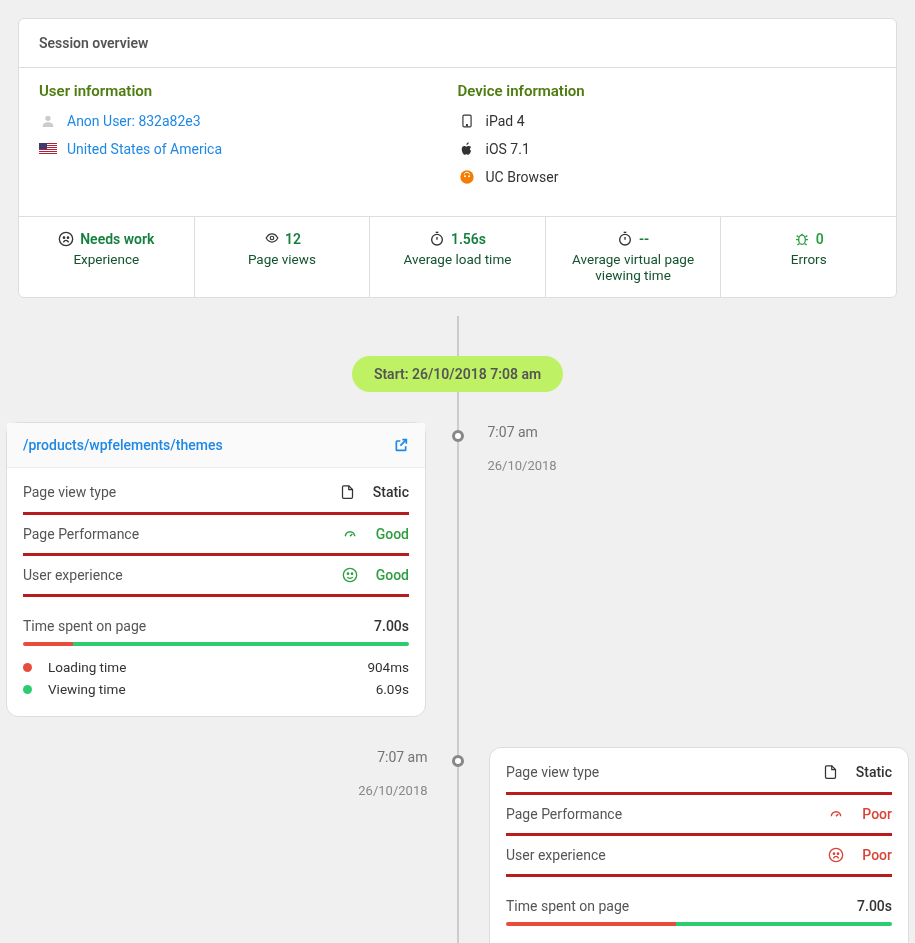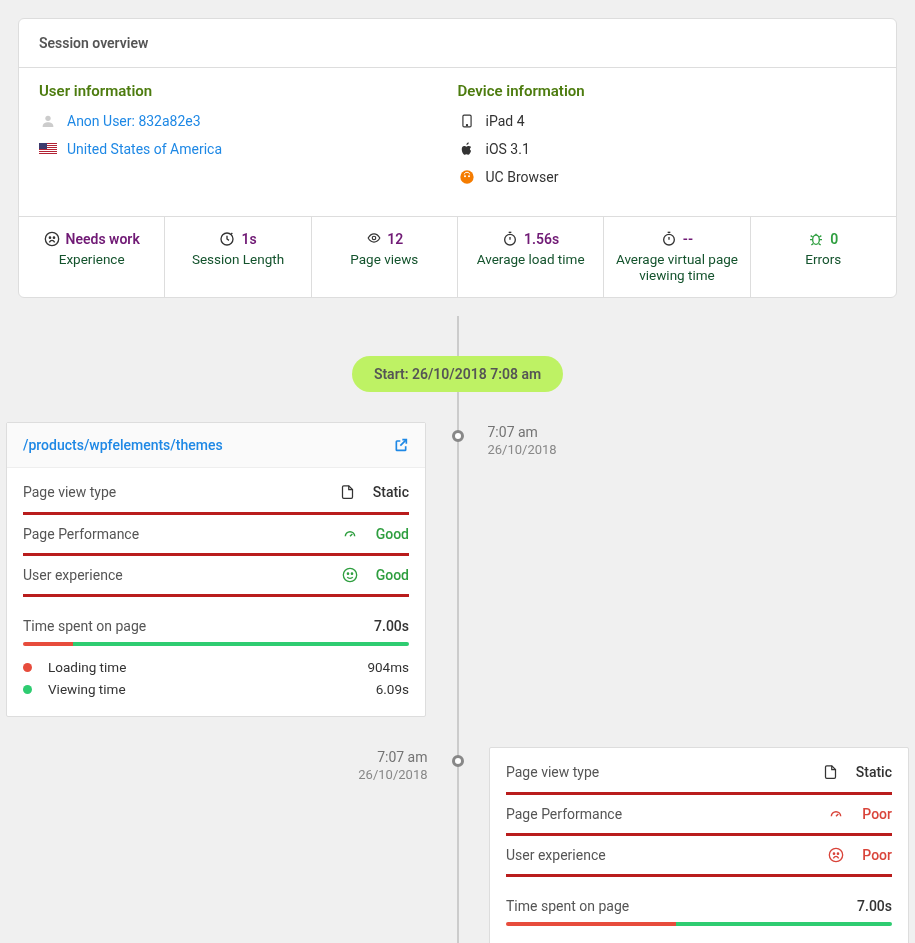--- a/index.html
+++ b/index.html
@@ -8,37 +8,37 @@
 .panel-head{padding:16px 20px;border-bottom:1px solid #ddd;font-weight:600;color:#555}
 .info-section{display:flex;padding:14px 20px 20px 20px}
 .info-col{flex:1}
 .info-col h3{font-size:15px;font-weight:600;margin-bottom:12px;color:#4d7c0f}
 .info-row{display:flex;align-items:center;gap:10px;margin:10px 0;font-size:14px}
 .info-row .ico{width:18px;height:18px;display:inline-flex;align-items:center;justify-content:center}
 a.link{color:#1e88e5;text-decoration:none}
 .stats-row{display:flex;border-top:1px solid #ddd}
 .stat{flex:1;text-align:center;padding:14px 6px;border-right:1px solid #ddd}
 .stat:last-child{border-right:none}
-.stat-top{display:flex;align-items:center;justify-content:center;gap:6px;font-weight:600;color:#701a75;margin-bottom:4px}
+.stat-top{display:flex;align-items:center;justify-content:center;gap:6px;font-weight:600;color:#15803d;margin-bottom:4px}
 .stat-label{color:#14532d;font-size:13.5px}
 .stat .ico{width:16px;height:16px}
 .green{color:#2e9e3f}
 .timeline-wrap{position:relative;padding:40px 0}
 .timeline-line{position:absolute;left:50%;top:0;bottom:0;width:2px;background:#ccc;transform:translateX(-1px)}
 .start-pill{position:relative;z-index:2;margin:0 auto;width:fit-content;background:#bef264;color:#555;padding:10px 22px;border-radius:20px;font-weight:600;font-size:14px}
 .entry{position:relative;margin:30px 0 14px 0;display:flex;align-items:flex-start}
 .entry .node{position:absolute;left:50%;top:8px;transform:translateX(-50%);width:12px;height:12px;border-radius:50%;background:#fff;border:3px solid #888;z-index:3}
 .entry.left .card{margin-left:6px;margin-right:auto}
 .entry.right .card{margin-left:auto;margin-right:6px}
 .entry .time-col{position:absolute;top:2px}
 .entry.left .time-col{left:50%;margin-left:30px;text-align:left}
 .entry.right .time-col{right:50%;margin-right:30px;text-align:right}
 .time-col .t{font-weight:400;color:#737373}
-.time-col .d{color:#888;font-size:13px;margin-top:2px}
-.card{width:420px;background:#fff;border:1px solid #ddd;border-radius:2px}
+.time-col .d{color:#888;font-size:13px;margin-top:18px}
+.card{width:420px;background:#fff;border:1px solid #ddd;border-radius:12px}
 .card-head{display:flex;align-items:center;justify-content:space-between;padding:14px 16px;border-bottom:1px solid #eee;background:#fafafa}
 .card-head a{color:#1e88e5;text-decoration:none;font-weight:500}
 .card-head .ext{color:#1e88e5;cursor:pointer}
 .card-body{padding:4px 16px 16px 16px}
 .metric-row{display:flex;justify-content:space-between;align-items:center;padding:11px 0;border-bottom:3px solid #b91c1c}
 .metric-row:last-of-type{border-bottom:none}
 .metric-label{color:#555}
 .metric-val{display:flex;align-items:center;gap:18px;font-weight:500}
 .metric-val.good{color:#2e9e3f}
 .metric-val.poor{color:#d9443a}
@@ -98,21 +98,21 @@
             </svg>
         </span>
         <span>iPad 4</span>
       </div>
       <div class="info-row">
         <span class="ico">
           <svg width="14" height="16" viewBox="0 0 24 24" fill="#333">
               <path d="M17 13c0-3 2-4 2-4s-1-2-4-2c-2 0-3 1-4 1s-2-1-4-1c-2 0-4 2-4 5 0 5 3 10 5 10 1 0 2-1 3-1s2 1 3 1c2 0 4-4 5-7-2-1-2-2-2-2zM14 4c1-1 1-3 1-3s-2 0-3 1-1 3-1 3 2 0 3-1z"></path>
             </svg>
         </span>
-        <span>iOS 3.1</span>
+        <span>iOS 7.1</span>
       </div>
       <div class="info-row">
         <span class="ico">
           <svg width="16" height="16" viewBox="0 0 24 24" fill="#f57c00">
               <circle cx="12" cy="12" r="10"></circle>
               <path d="M8 8c0-2 2-3 4-3s4 1 4 3" stroke="#fff" stroke-width="1.5" fill="none"></path>
               <circle cx="9" cy="11" r="1.5" fill="#fff"></circle>
               <circle cx="15" cy="11" r="1.5" fill="#fff"></circle>
             </svg>
         </span>
@@ -128,33 +128,20 @@
             <svg width="16" height="16" viewBox="0 0 24 24" fill="none" stroke="#333" stroke-width="2">
               <circle cx="12" cy="12" r="10"></circle>
               <circle cx="9" cy="10" r="1" fill="#333"></circle>
               <circle cx="15" cy="10" r="1" fill="#333"></circle>
               <path d="M8 17c1-2 3-3 4-3s3 1 4 3"></path>
             </svg>
           </span>
         <span>Needs work</span>
       </div>
       <div class="stat-label">Experience</div>
-    </div>
-    <div class="stat">
-      <div class="stat-top">
-        <span class="ico">
-            <svg width="16" height="16" viewBox="0 0 24 24" fill="none" stroke="#333" stroke-width="2">
-              <circle cx="12" cy="12" r="9"></circle>
-              <path d="M12 7v5l3 2"></path>
-              <path d="M18 5l2-2"></path>
-            </svg>
-          </span>
-        <span>1s</span>
-      </div>
-      <div class="stat-label">Session Length</div>
     </div>
     <div class="stat">
       <div class="stat-top">
         <span class="ico">
             <svg width="18" height="14" viewBox="0 0 24 24" fill="none" stroke="#333" stroke-width="2">
               <path d="M2 12s4-7 10-7 10 7 10 7-4 7-10 7S2 12 2 12z"></path>
               <circle cx="12" cy="12" r="3"></circle>
             </svg>
           </span>
         <span>12</span>

